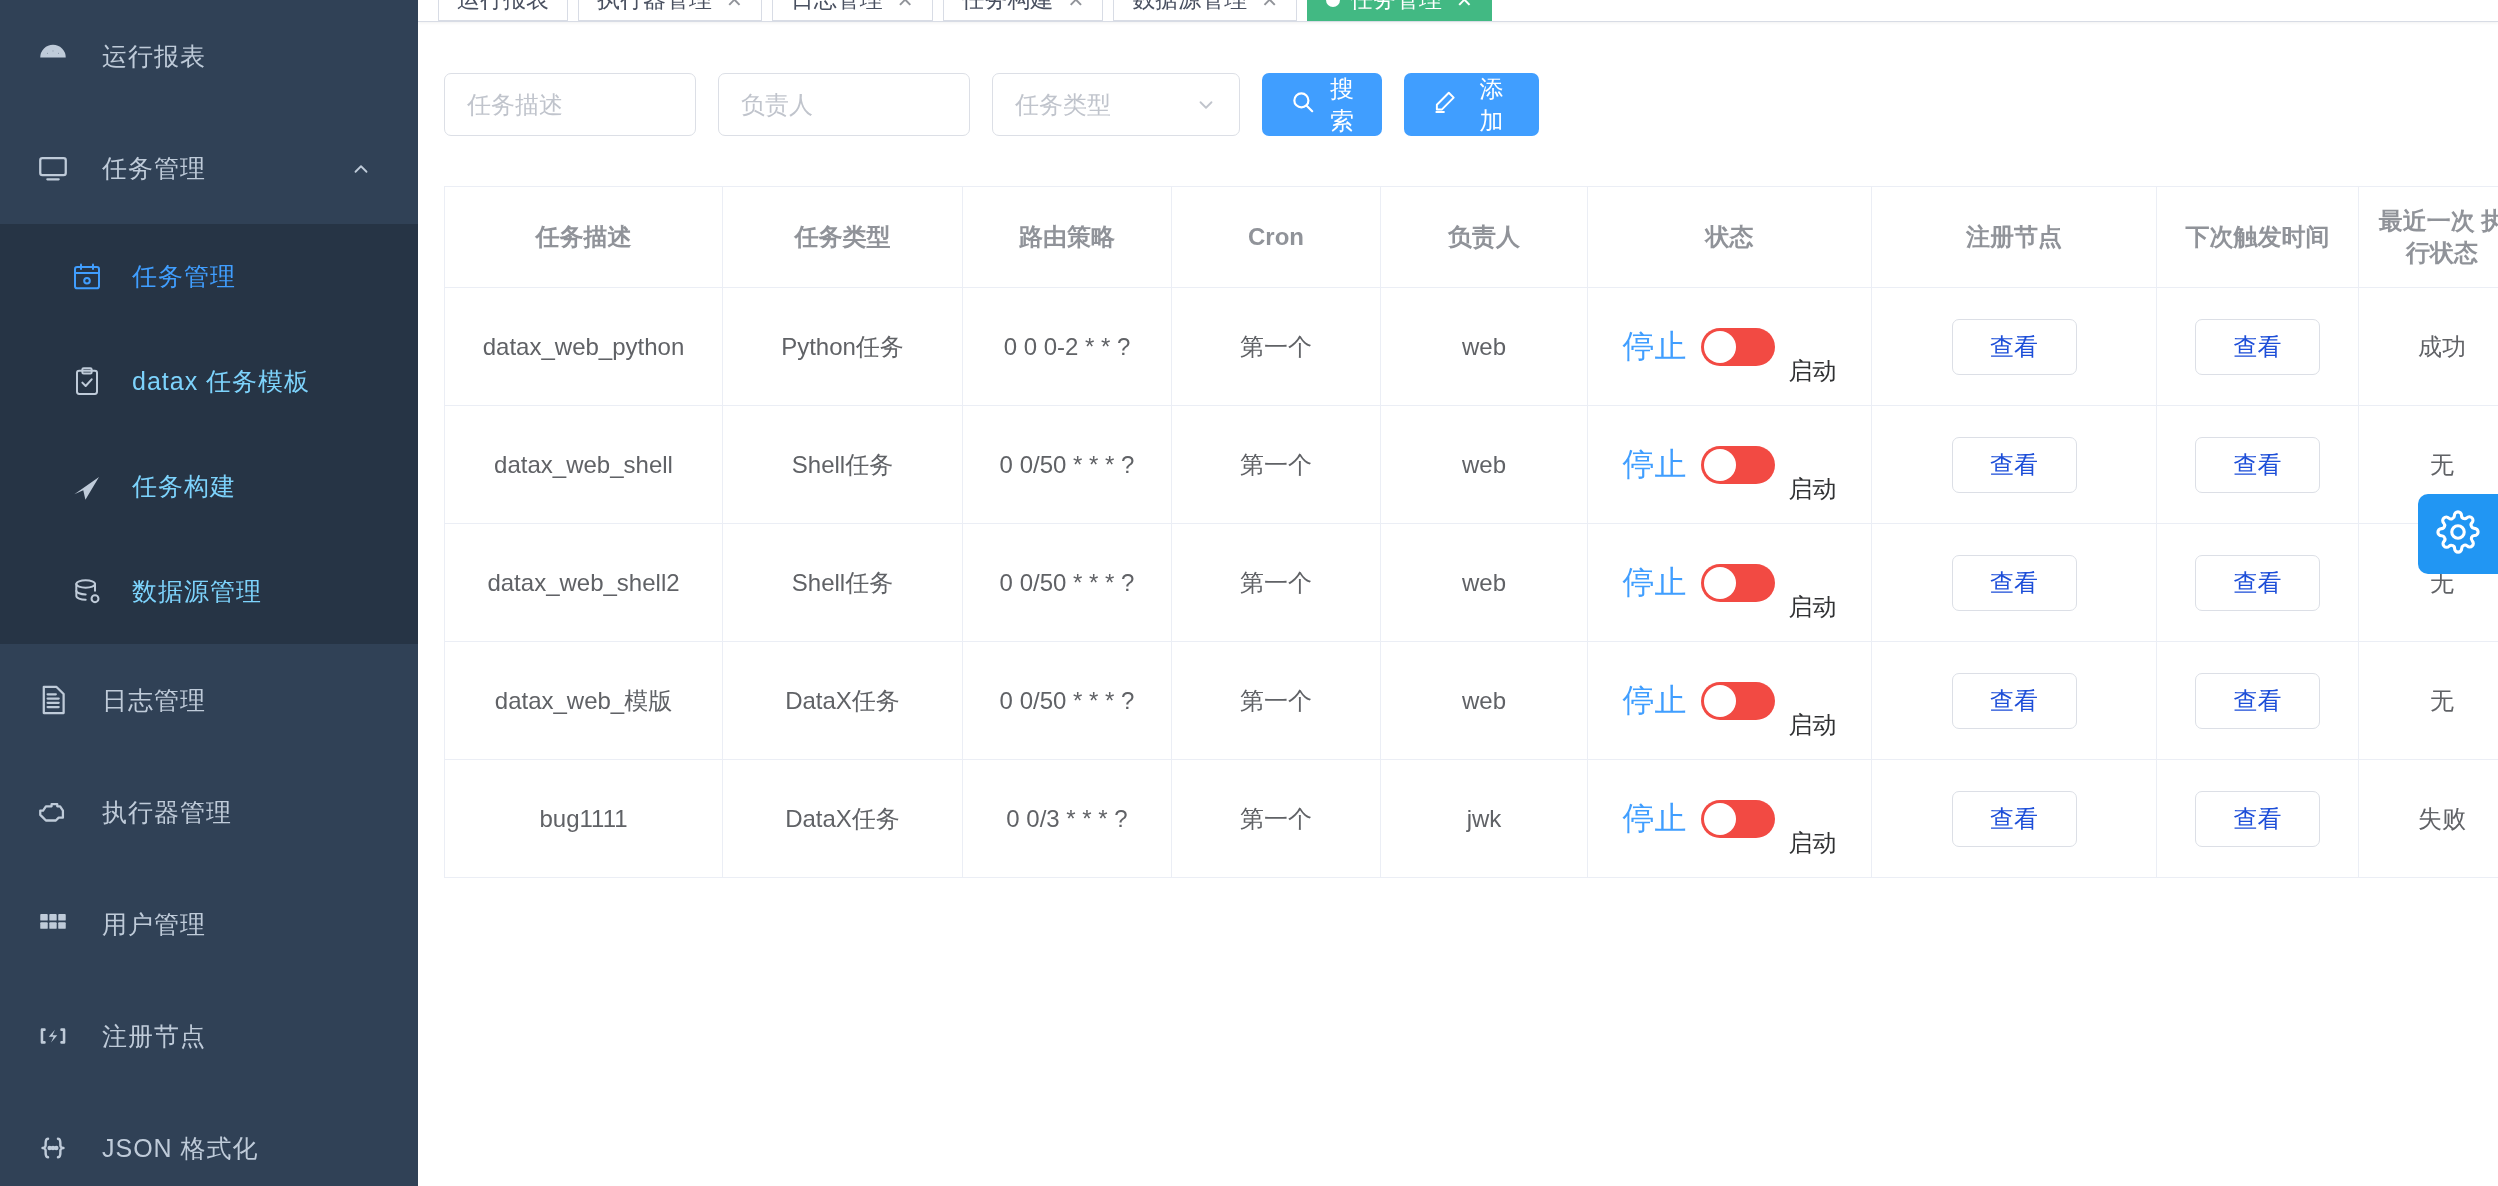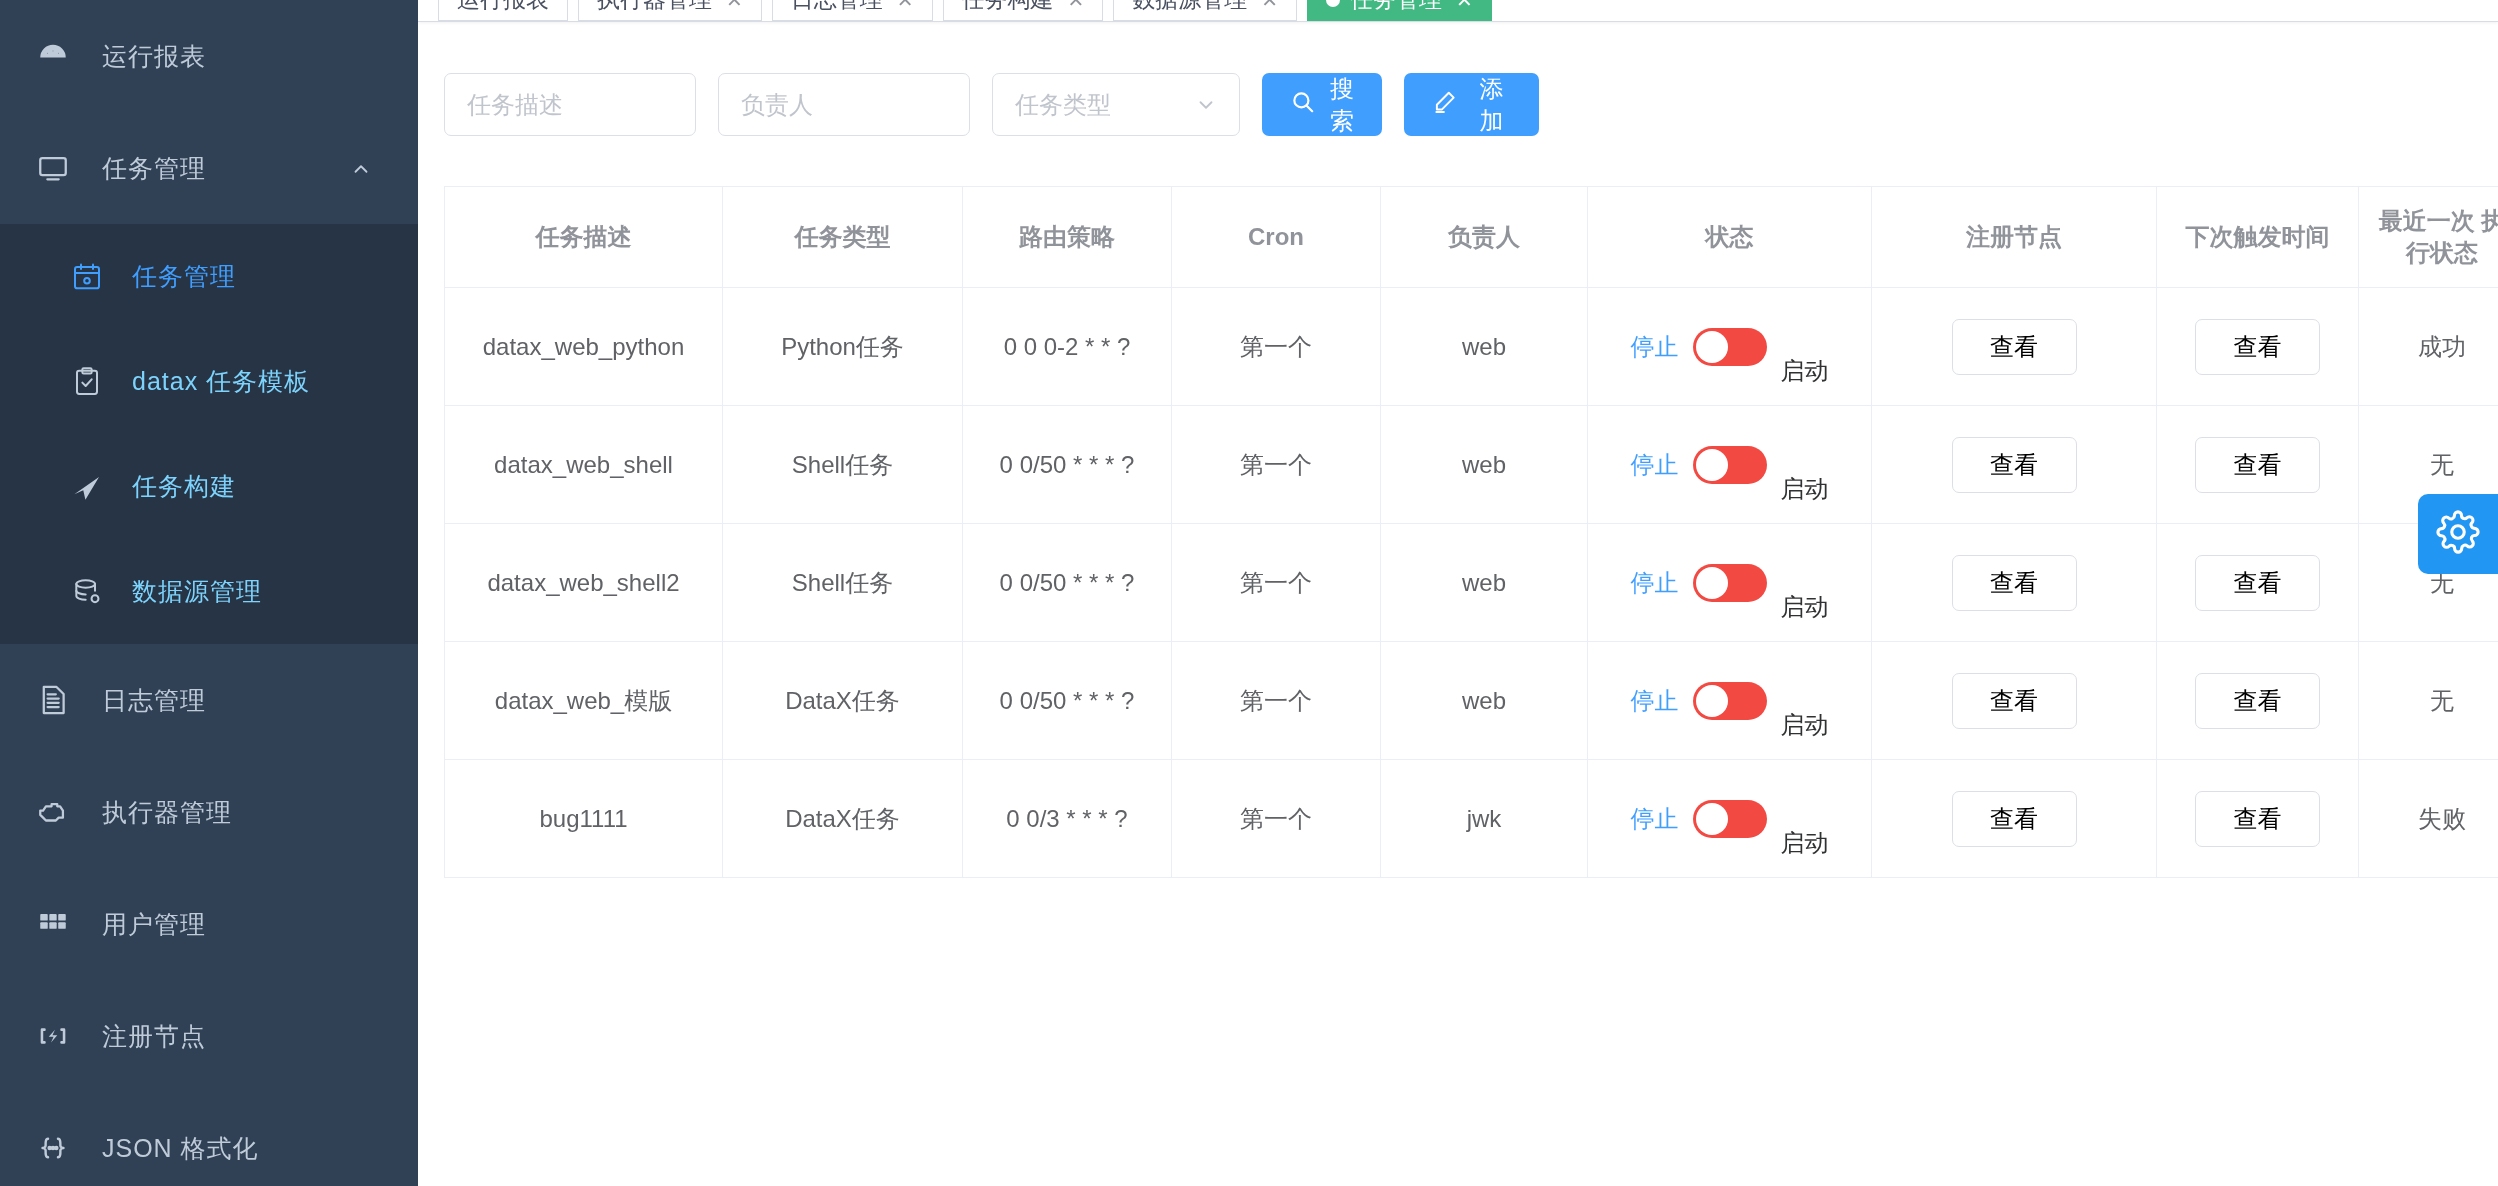--- a/index.html
+++ b/index.html
@@ -197,21 +197,21 @@
   .c1 { flex: 0 0 240px; }
   .c2 { flex: 0 0 209px; }
   .c3 { flex: 0 0 209px; }
   .c4 { flex: 0 0 207px; }
   .c5 { flex: 0 0 284px; }
   .c6 { flex: 0 0 285px; }
   .c7 { flex: 0 0 202px; }
   .c8 { flex: 0 0 166px; border-right: none; }
 
   .status-cell { gap: 14px; }
-  .st-off { color: #409EFF; font-size: 24px; }
+  .st-off { color: #409EFF; font-size: 32px; }
   .st-on  { color: #303133; font-size: 24px; margin-top: 48px; }
   .switch {
     width: 74px; height: 38px;
     border-radius: 19px;
     background: #F24A43;
     position: relative;
     flex: 0 0 74px;
     cursor: pointer;
   }
   .switch .knob {
@@ -219,21 +219,21 @@
     left: 3px; top: 3px;
     width: 32px; height: 32px;
     border-radius: 50%;
     background: #fff;
   }
   .view-btn {
     width: 125px; height: 56px;
     border: 1px solid #dcdfe6;
     border-radius: 7px;
     background: #fff;
-    color: #000000;
+    color: #1d4ed8;
     font-size: 24px;
     display: flex; align-items: center; justify-content: center;
     cursor: pointer;
     font-family: inherit;
   }
 
   
   #gear {
     position: absolute;
     right: 0; top: 494px;

